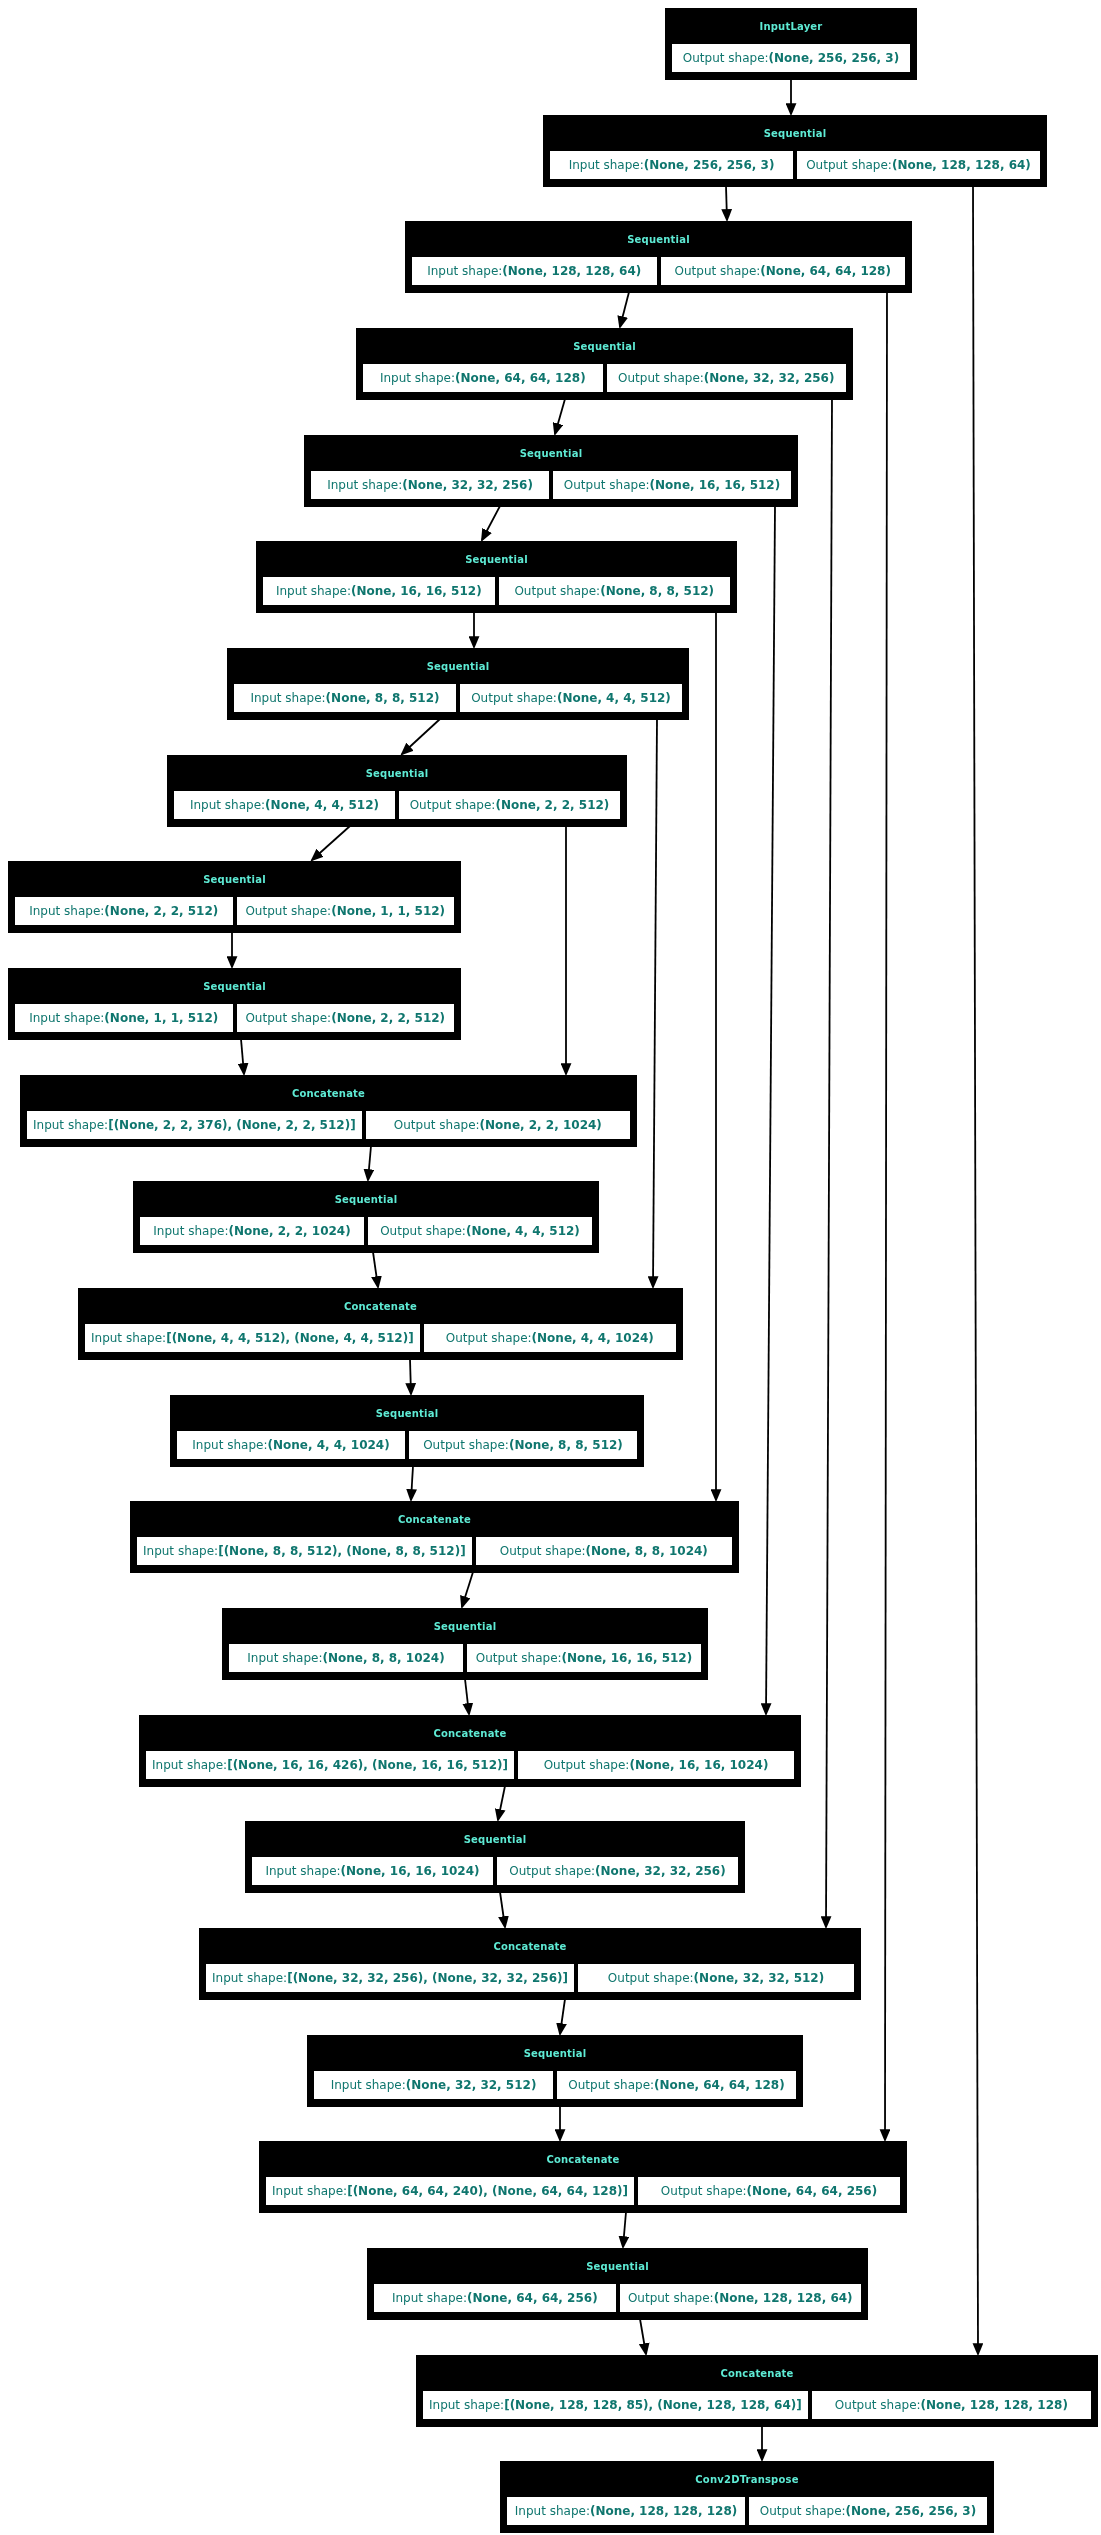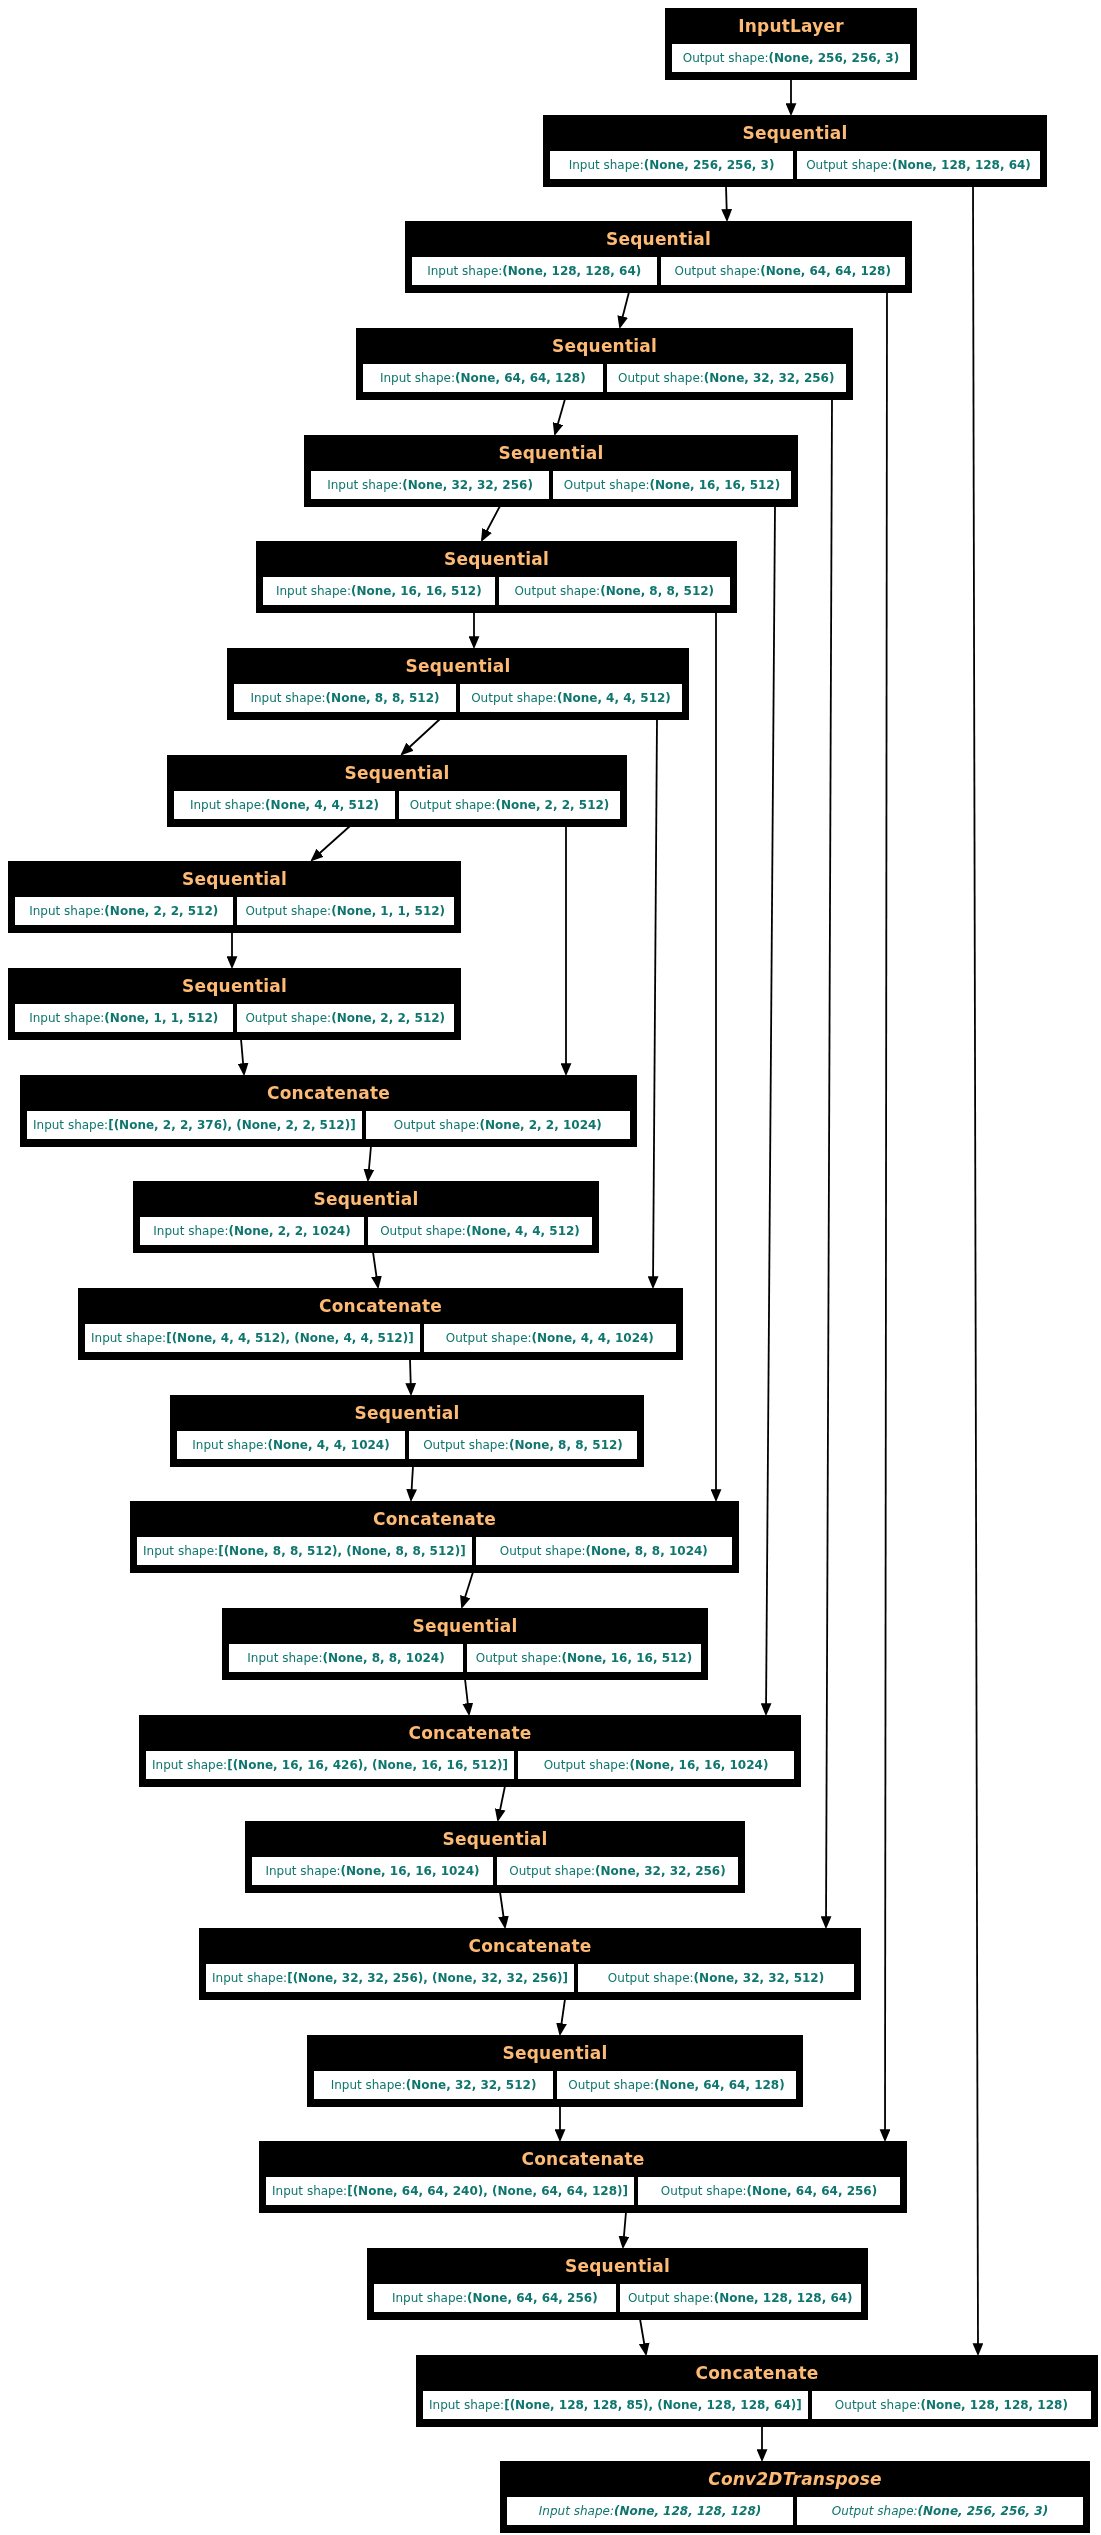--- a/index.html
+++ b/index.html
@@ -11,23 +11,23 @@
   svg.edges { position:absolute; left:0; top:0; width:1101px; height:2535px; pointer-events:none; }
   svg.edges path.edge { fill:none; stroke:#000; stroke-width:1.8px; }
   svg.edges #arrowhead path { fill:#000; stroke:none; }
 
   .node {
     position:absolute; box-sizing:border-box; height:72px;
     border:3px solid #000; background:#000;
     display:flex; flex-direction:column;
   }
   .node .header {
-    height:30px; flex:0 0 30px; background:#000; color:#fdba74;
+    height:30px; flex:0 0 30px; background:#000; color:#5eead4;
     display:flex; align-items:center; justify-content:center;
-    font-weight:bold; font-size:17px; letter-spacing:0.2px;
+    font-weight:bold; font-size:10px; letter-spacing:0.2px;
   }
   .node .cells {
     flex:1 1 auto; display:flex; background:#000;
     padding:1px 2px 3px 2px; box-sizing:border-box;
   }
   .node .cell {
     flex:1 1 0; min-width:max-content; box-sizing:border-box;
     background:#fff; border:2px solid #000;
     display:flex; align-items:center; justify-content:center;
     font-size:12px; color:#0f766e; white-space:nowrap; padding:0 6px;
@@ -364,21 +364,21 @@
         <div class="cell">
           <span class="prefix">Input shape: </span>
           <b>[(None, 128, 128, 85), (None, 128, 128, 64)]</b>
         </div>
         <div class="cell">
           <span class="prefix">Output shape: </span>
           <b>(None, 128, 128, 128)</b>
         </div>
       </div>
     </div>
-    <div class="node" style="left: 500px; top: 2461px; width: 590px; font-style: italic;">
+    <div class="node" style="left: 500px; top: 2461px; width: 494px;">
       <div class="header">Conv2DTranspose</div>
       <div class="cells">
         <div class="cell">
           <span class="prefix">Input shape: </span>
           <b>(None, 128, 128, 128)</b>
         </div>
         <div class="cell">
           <span class="prefix">Output shape: </span>
           <b>(None, 256, 256, 3)</b>
         </div>

